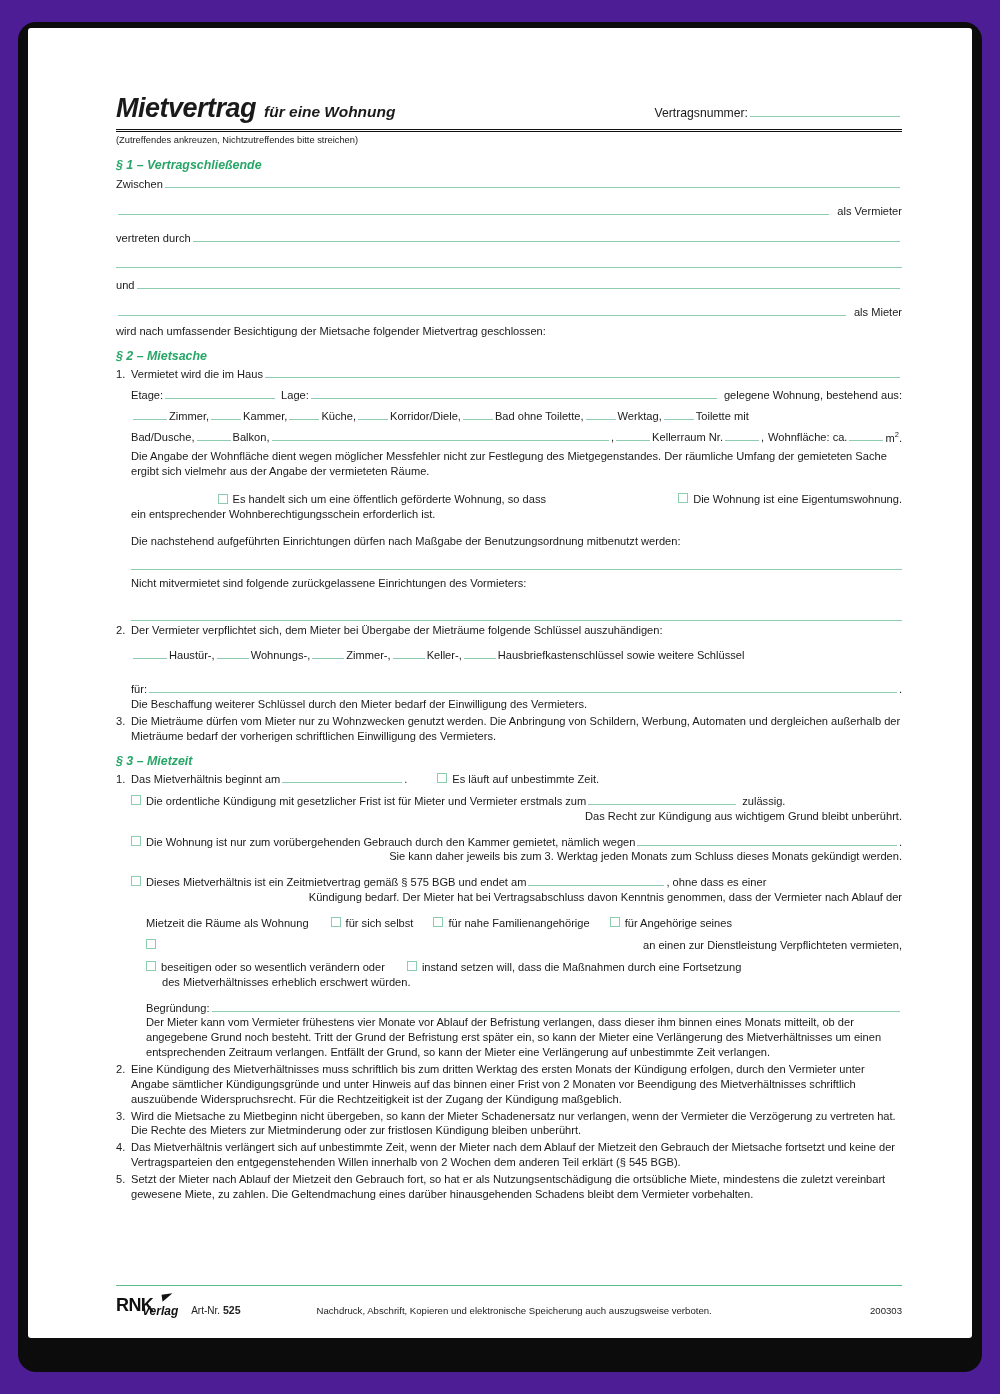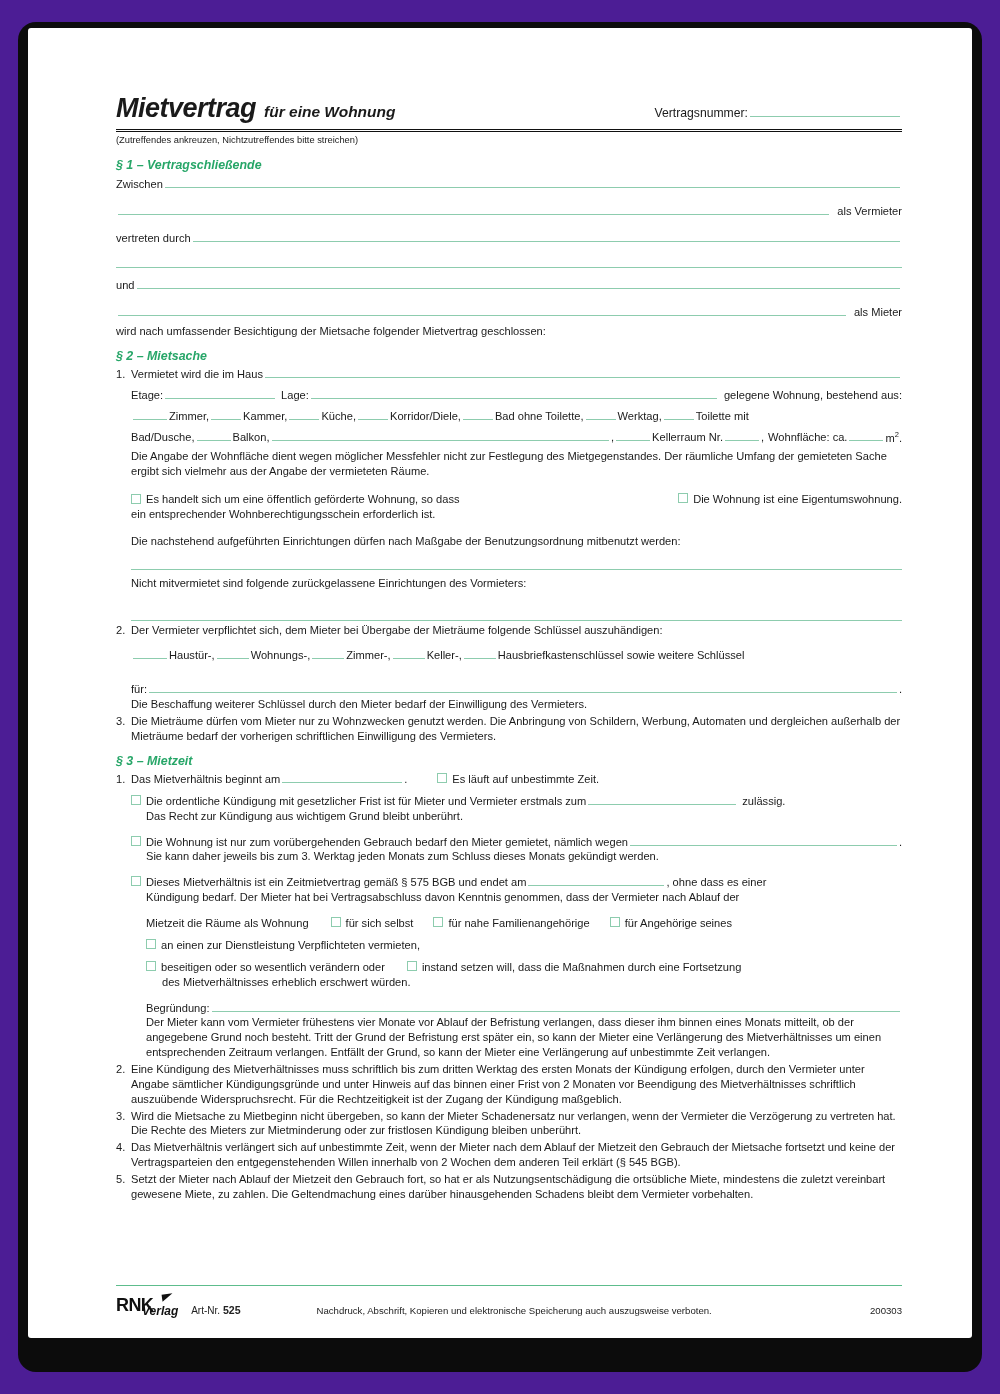--- a/index.html
+++ b/index.html
@@ -135,21 +135,21 @@
   }
 
   
   .li { display: flex; margin-top: 2px; }
   .li > .num { width: 15px; flex: 0 0 15px; }
   .li > .bdy { flex: 1 1 auto; }
   .indent { margin-left: 15px; }
   .indent2 { margin-left: 22px; }
 
   .cbline { display: flex; align-items: baseline; margin-top: 7px; }
-  .cbline .txt { flex: 1 1 auto; }
+  .cbline .txt { flex: 1 1 auto; text-align: right; }
 
   
   #footer {
     position: absolute;
     left: 88px; right: 70px;
     bottom: 22px;
   }
   .foot-rule { border-top: 1.3px solid #5dbd8c; margin-bottom: 9px; }
   .foot-row { display: flex; align-items: flex-end; font-size: 9.6px; color: #222; }
   .rnk { font-size: 18px; font-weight: bold; letter-spacing: -0.6px; position: relative; color:#111; }
@@ -358,21 +358,21 @@
               <span style="margin-left:4px">zulässig.</span>
             </span>
             <span style="display:block">Das Recht zur Kündigung aus wichtigem Grund bleibt unberührt.</span>
           </span>
         </div>
 
         <div class="cbline" style="margin-top:11px">
           <span class="cb"></span>
           <span class="txt">
             <span class="row">
-              <span>Die Wohnung ist nur zum vorübergehenden Gebrauch bedarf den Mieter gemietet, nämlich wegen</span>
+              <span>Die Wohnung ist nur zum vorübergehenden Gebrauch durch den Kammer gemietet, nämlich wegen</span>
               <span class="ln grow"></span>
               <span>.</span>
             </span>
             <span style="display:block">Sie kann daher jeweils bis zum 3. Werktag jeden Monats zum Schluss dieses Monats gekündigt werden.</span>
           </span>
         </div>
 
         <div class="cbline" style="margin-top:11px">
           <span class="cb"></span>
           <span class="txt">

